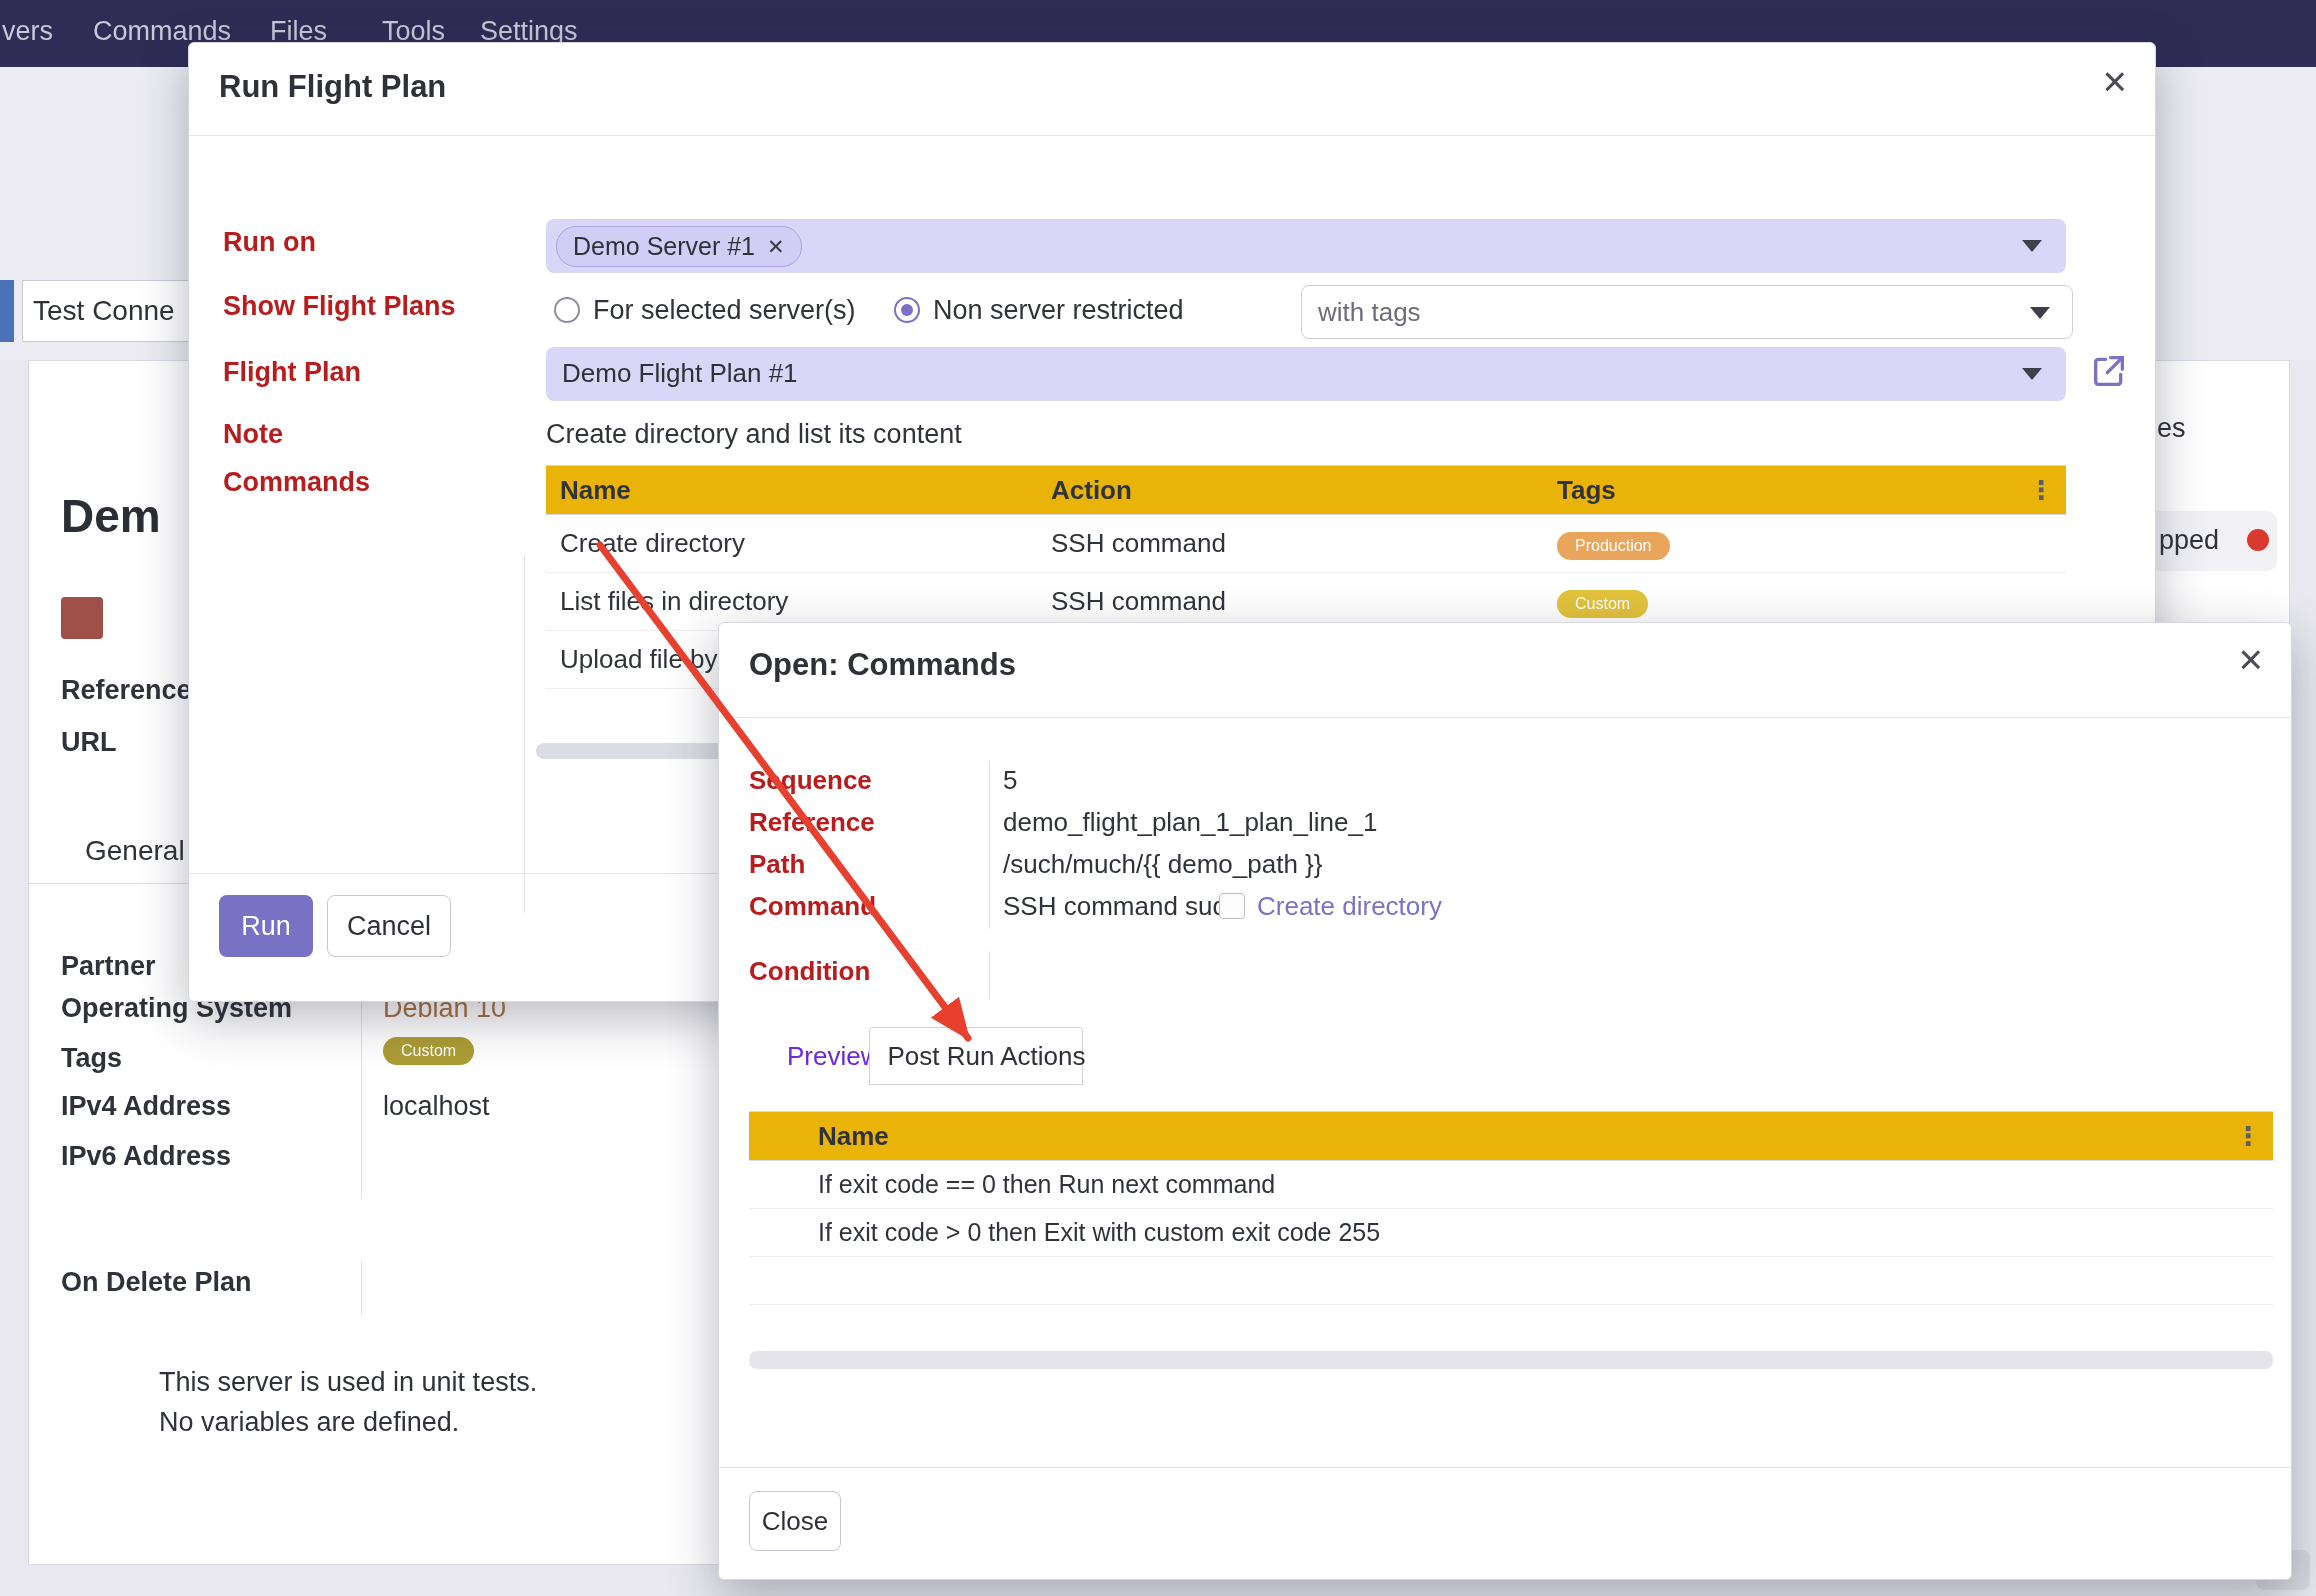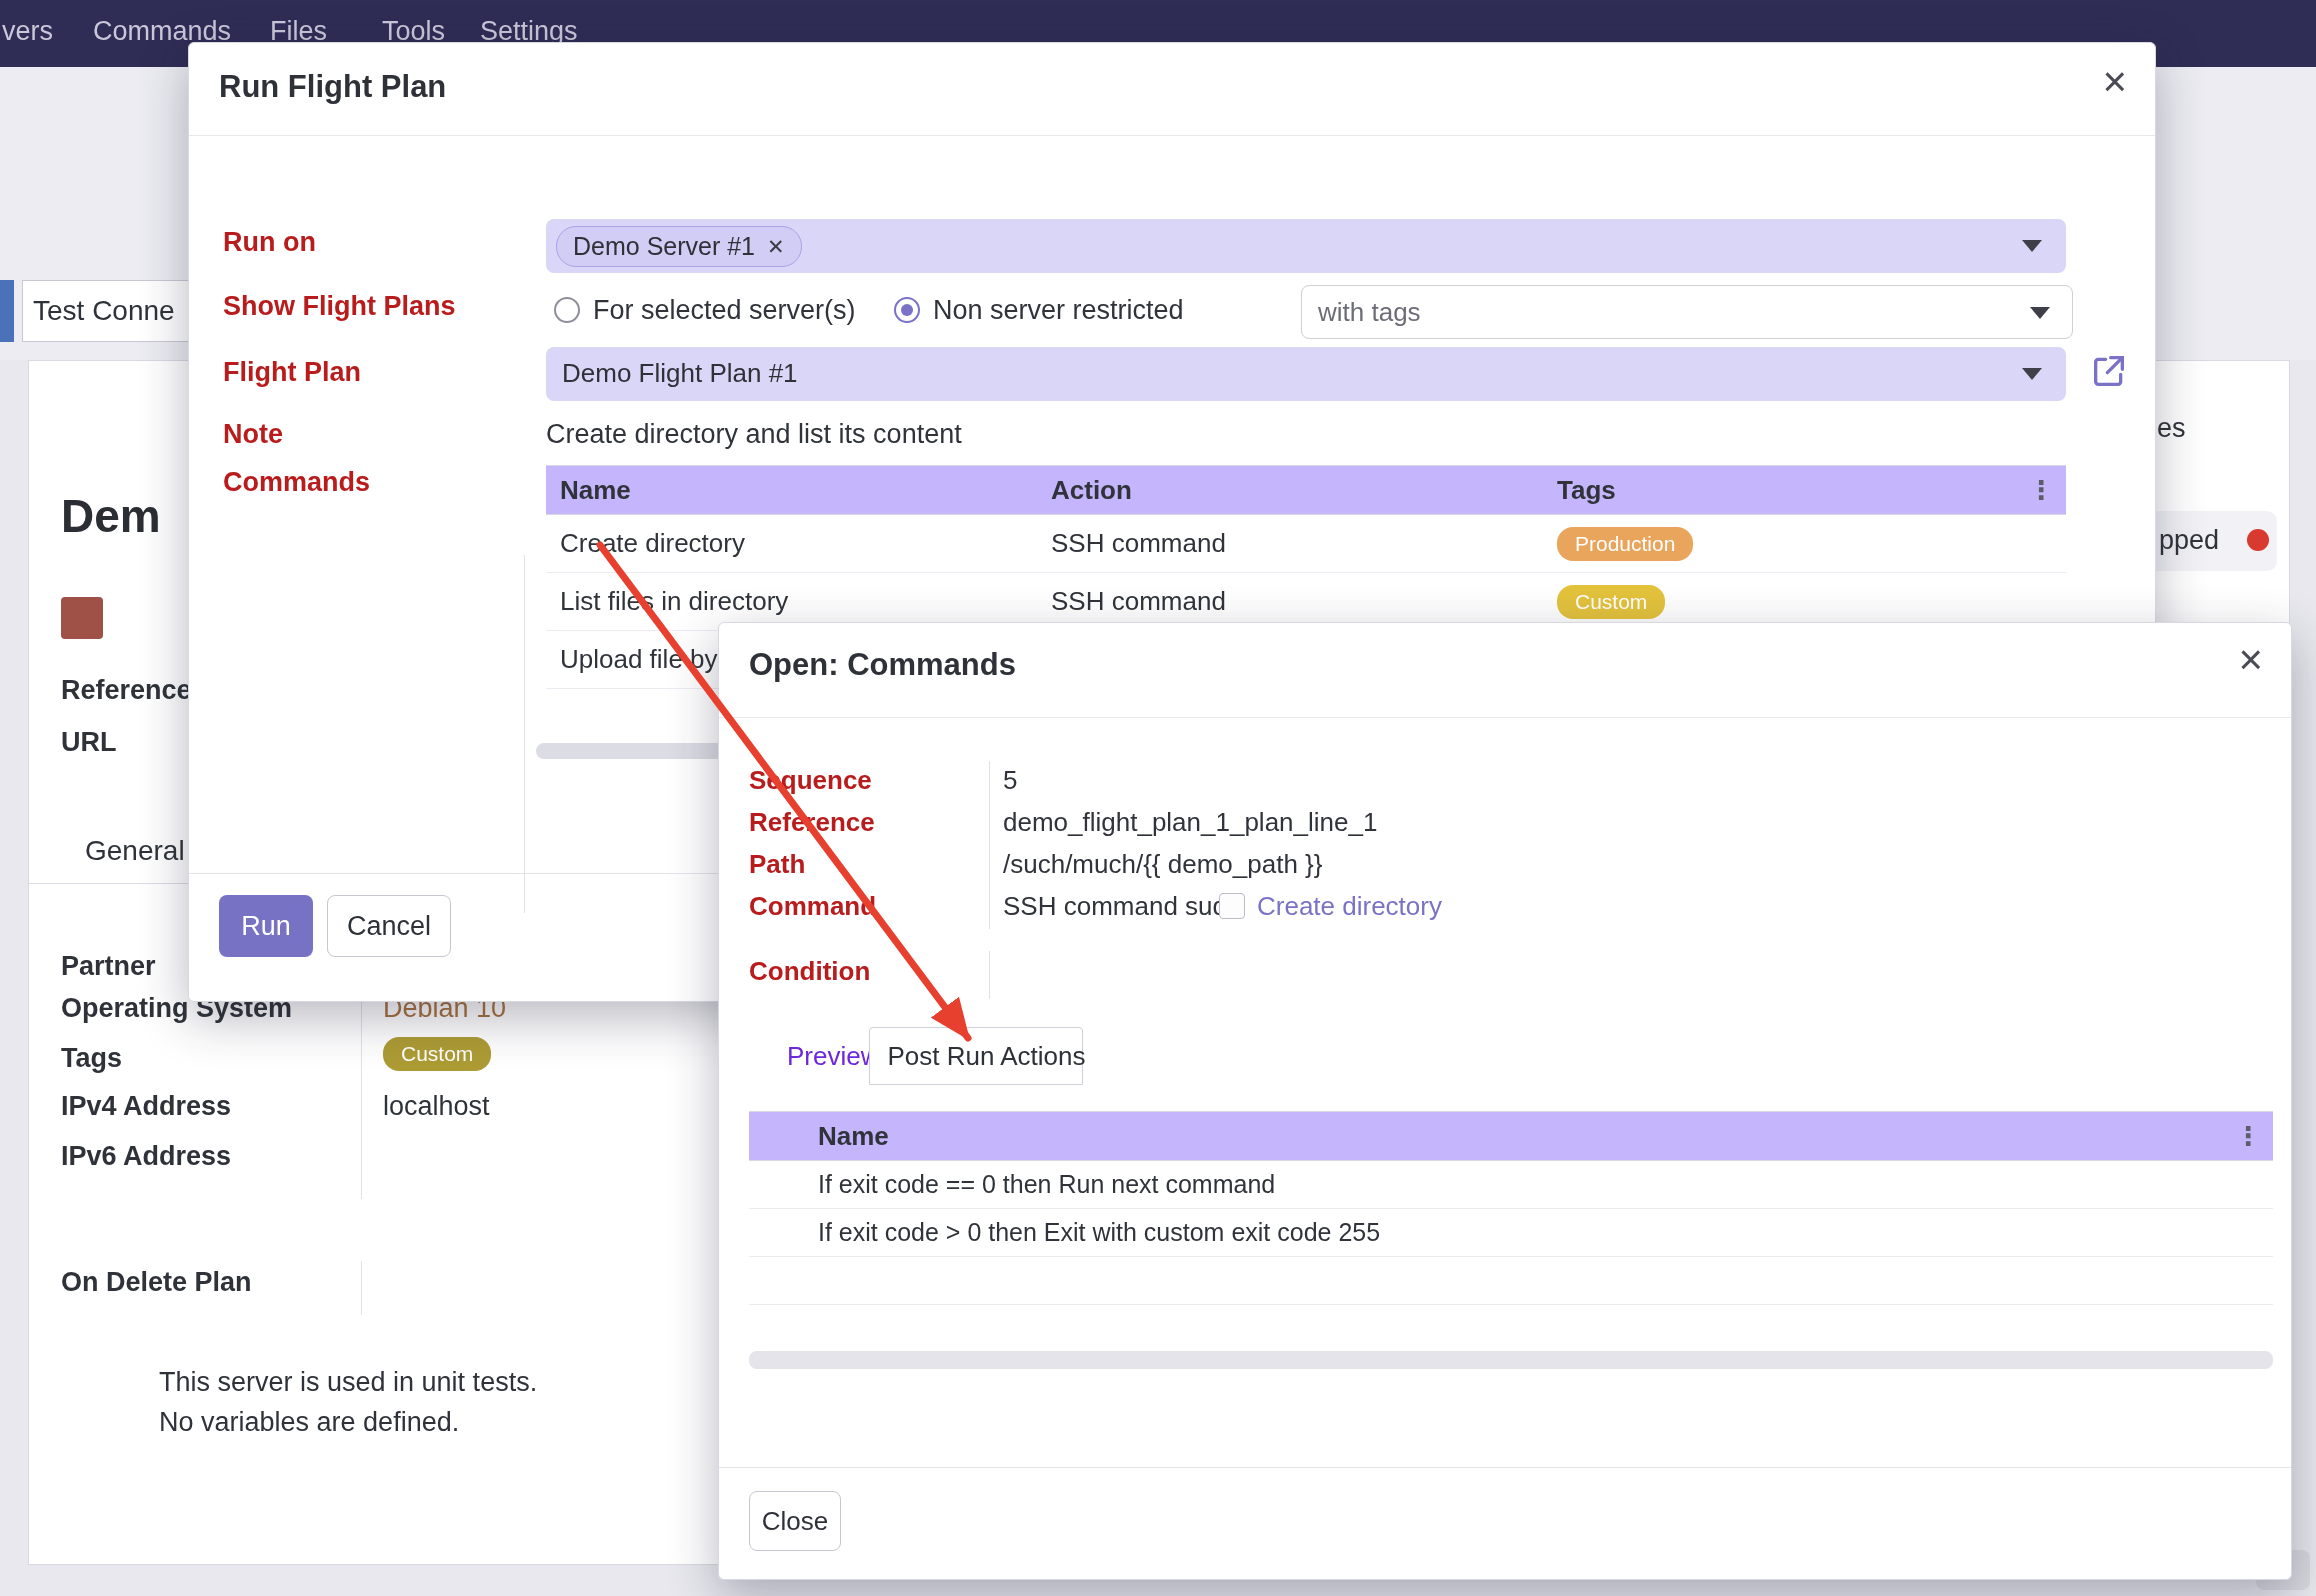--- a/index.html
+++ b/index.html
@@ -16,21 +16,21 @@
   .control-panel { position:absolute; left:0; top:67px; width:100%; height:293px; background:#ececf2; }
 
   
   .server-card { position:absolute; left:28px; top:360px; width:2262px; height:1205px; background:#fff; border:1px solid #d9d9e2; }
   .card-label { position:absolute; font-size:27px; font-weight:bold; color:#2f3339; white-space:nowrap; }
   .card-value { position:absolute; font-size:27px; color:#2f3339; white-space:nowrap; }
   .server-heading { position:absolute; font-size:46px; font-weight:bold; color:#2b2e33; }
   .swatch { position:absolute; width:42px; height:42px; border-radius:4px; background:#9f5148; }
   .notebook-line { position:absolute; left:0; top:522px; width:100%; height:1px; background:#dcdce4; }
   .vsep { position:absolute; width:0; border-left:1px solid #e0e0e8; }
-  .badge { display:inline-block; padding:5px 18px; border-radius:16px; color:#fff; font-size:21px; white-space:nowrap; }
+  .badge { display:inline-block; padding:5px 18px; border-radius:16px; color:#fff; font-size:16px; white-space:nowrap; }
   .status-frag { position:absolute; background:#f2f2f6; border-radius:10px; }
   .status-dot { position:absolute; width:22px; height:22px; border-radius:50%; background:#d93a2f; }
   .corner-widget { position:absolute; left:2256px; top:1550px; width:54px; height:40px; background:#d9d9e0; border-radius:8px; }
 
   
   .modal { position:absolute; background:#fff; border:1px solid #d8d8e0; border-radius:6px; box-shadow:0 16px 50px rgba(35,35,60,.32); }
   .modal-title { position:absolute; font-size:31px; font-weight:bold; color:#2e3137; white-space:nowrap; }
   .close-x { position:absolute; font-size:42px; line-height:1; color:#4b4b55; cursor:pointer; }
   .hline { position:absolute; left:0; right:0; height:0; border-top:1px solid #e7e7ed; }
   .m-label { position:absolute; font-size:27px; font-weight:bold; color:#b91c1c; white-space:nowrap; }
@@ -44,21 +44,21 @@
   .caret { position:absolute; width:0; height:0; border-left:10px solid transparent; border-right:10px solid transparent; border-top:12px solid #3f3f49; }
 
   .chip { position:absolute; left:10px; top:7px; display:flex; align-items:center; gap:12px; background:#d2cdf5; border:1px solid #aba2e8; border-radius:20px; padding:5px 16px; font-size:25px; color:#2e3137; white-space:nowrap; }
   .chip-x { font-size:21px; font-weight:bold; color:#3c3c46; cursor:pointer; }
 
   .radio { position:absolute; width:26px; height:26px; border:2px solid #8f8f9b; border-radius:50%; background:#fff; }
   .radio.checked { border-color:#7a72c6; }
   .radio.checked::after { content:""; position:absolute; inset:5px; border-radius:50%; background:#7a72c6; }
 
   .tbl { position:absolute; font-size:26px; color:#30343a; }
-  .tbl-head { display:flex; align-items:center; height:50px; background:#c4b5fd; border-top:1px solid #d8d8e2; border-bottom:1px solid #d8d8e2; font-weight:bold; }
+  .tbl-head { display:flex; align-items:center; height:50px; background:#eab308; border-top:1px solid #d8d8e2; border-bottom:1px solid #d8d8e2; font-weight:bold; }
   .tbl-row { display:flex; align-items:center; height:58px; border-bottom:1px solid #ececf2; background:#fff; cursor:pointer; }
   .c-name { width:505px; padding-left:14px; }
   .c-action { width:506px; }
   .c-tags { flex:1; }
   .c-menu { width:44px; text-align:right; padding-right:12px; font-weight:bold; color:#5d5d68; cursor:pointer; }
   .hscroll { position:absolute; background:#dcdce4; border-radius:8px; cursor:pointer; }
 
   .btn { position:absolute; display:flex; align-items:center; justify-content:center; font-size:27px; border-radius:8px; cursor:pointer; white-space:nowrap; }
   .btn-primary { background:#7772c3; color:#fff; }
   .btn-secondary { background:#fff; color:#2e3137; border:1px solid #c7c7d1; }

